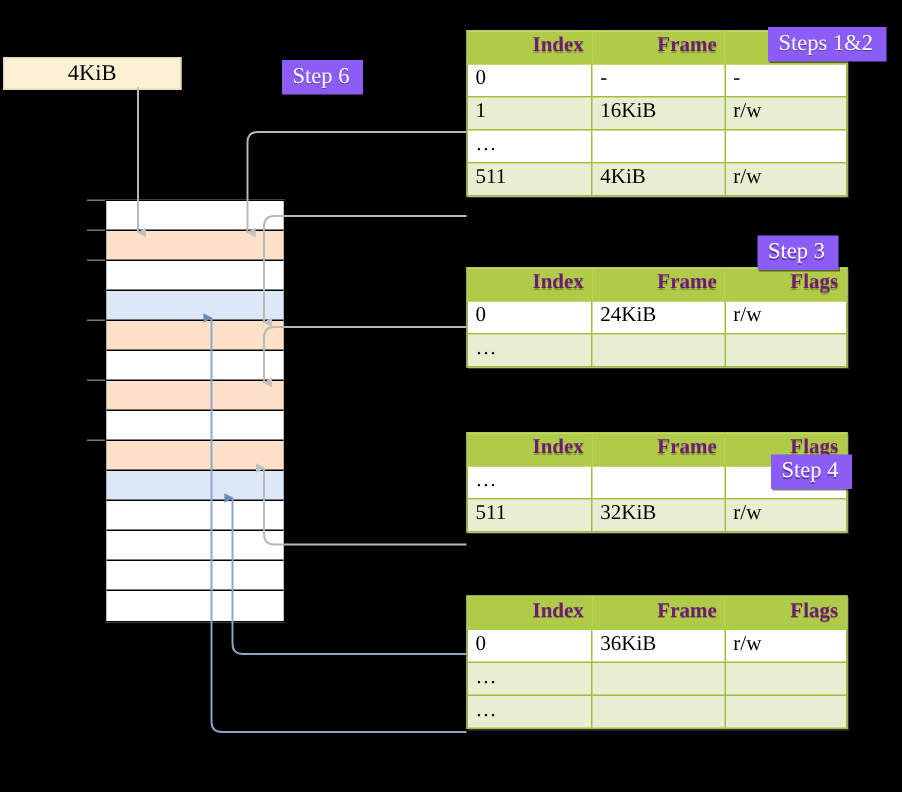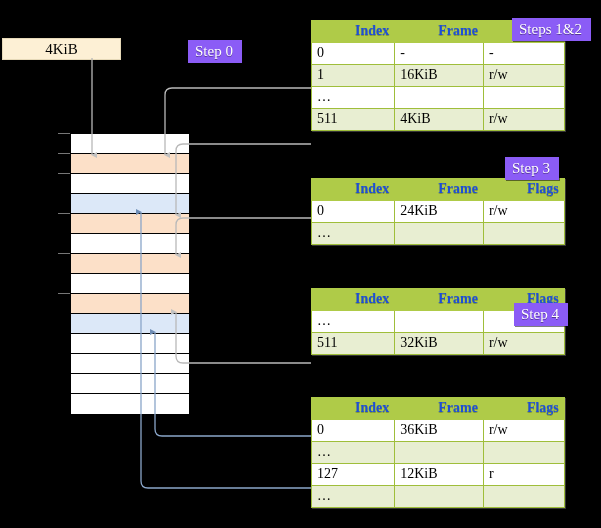--- a/index.html
+++ b/index.html
@@ -48,21 +48,21 @@
     border:1px solid #9fbe3a;
     padding:2px 5px 3px 5px;
     text-align:left;
     height:19px;
     box-sizing:border-box;
     font-weight:normal;
     white-space:nowrap;
   }
   .ptable th{
     background:#afcb48;
-    color:#1d4ed8;
+    color:#701a75;
     font-weight:bold;
     font-size:14px;
     border:1px solid #afcb48;
     text-shadow:0 1px 0 rgba(0,0,0,.25);
     padding-left:43px;
   }
   .ptable tr.alt td{background:#e8eed2;}
   .ptable td.hl{background:#ffffa0;}
   .c-index{width:55px;}
   .c-frame{width:62px;}
@@ -215,36 +215,31 @@
           <tr>
             <td class="c-index">0</td>
             <td class="c-frame">36KiB</td>
             <td class="c-flags">r/w</td>
           </tr>
           <tr class="alt">
             <td class="c-index">…</td>
             <td class="c-frame"></td>
             <td class="c-flags"></td>
           </tr>
-          <tr>
-            <td class="c-index">127</td>
-            <td class="c-frame">12KiB</td>
-            <td class="c-flags">r</td>
-          </tr>
           <tr class="alt">
             <td class="c-index">…</td>
             <td class="c-frame"></td>
             <td class="c-flags"></td>
           </tr>
         </tbody>
       </table>
     </div>
 
   <div id="badges">
-      <div class="badge" style="left: 188px; top: 40px;">Step 0</div>
+      <div class="badge" style="left: 188px; top: 40px;">Step 6</div>
       <div class="badge" style="left: 512px; top: 18px;">Steps 1&amp;2</div>
       <div class="badge" style="left: 505px; top: 157px;">Step 3</div>
       <div class="badge" style="left: 514px; top: 263px; margin-top: 40px;">Step 4</div>
     </div>
 
   <svg id="wires" viewBox="0 0 601 528">
     <defs>
       <marker id="agray" markerWidth="8" markerHeight="8" refX="3.2" refY="5.4" orient="auto" markerUnits="userSpaceOnUse">
         <path d="M0,0 L6.4,0 L3.2,6.2 Z" fill="#c2c2c2"></path>
       </marker>

